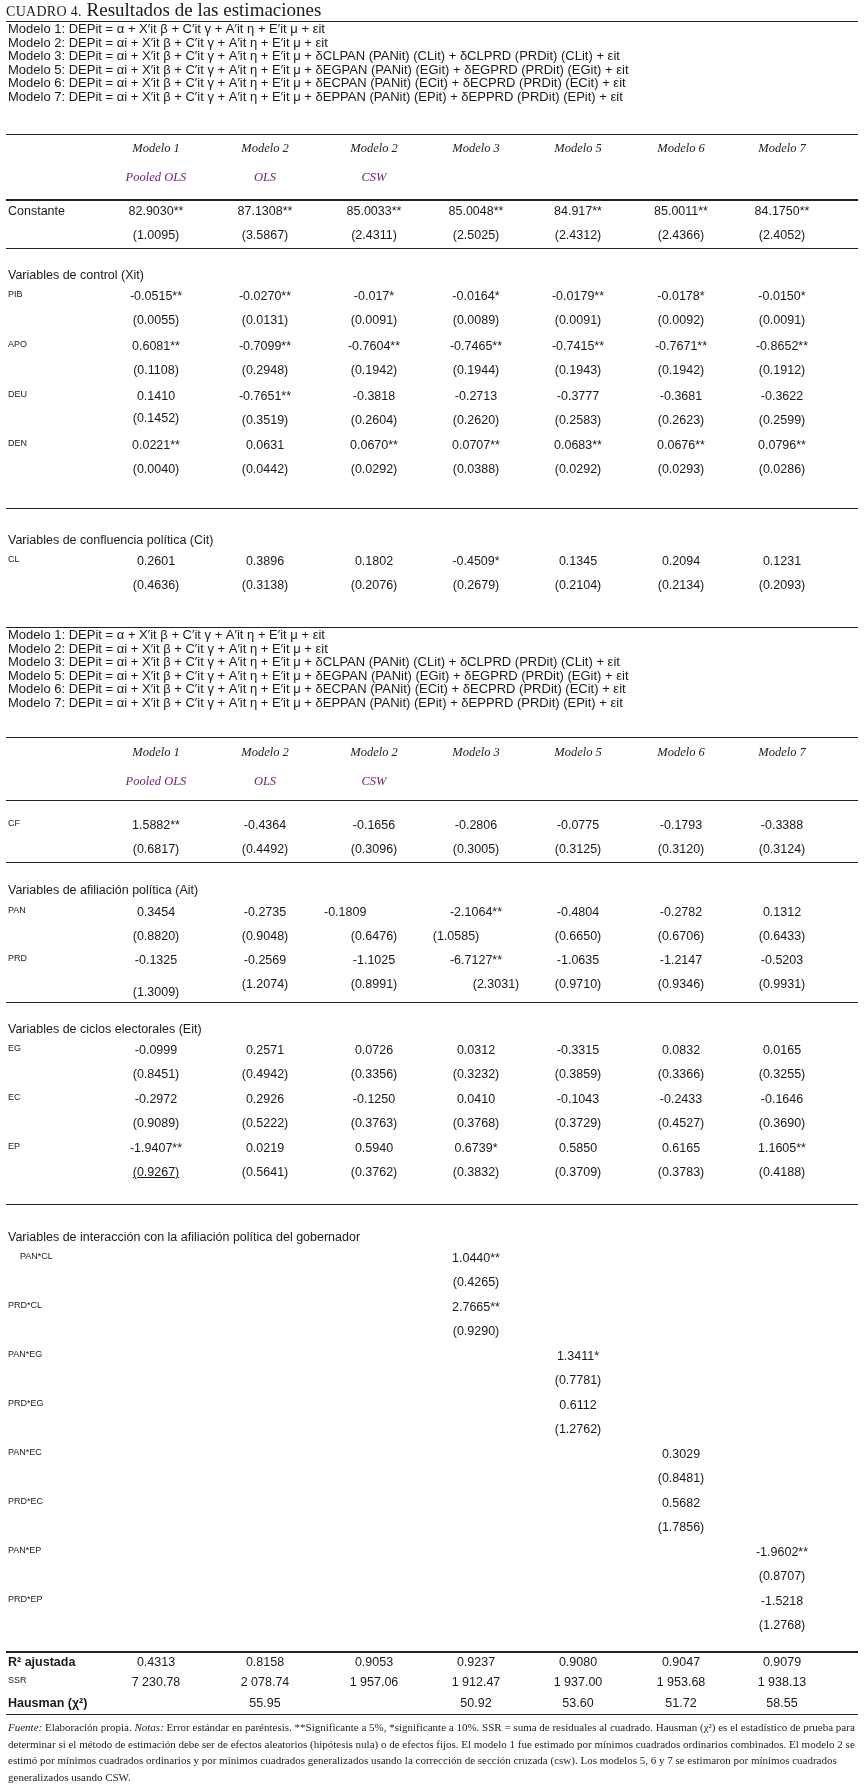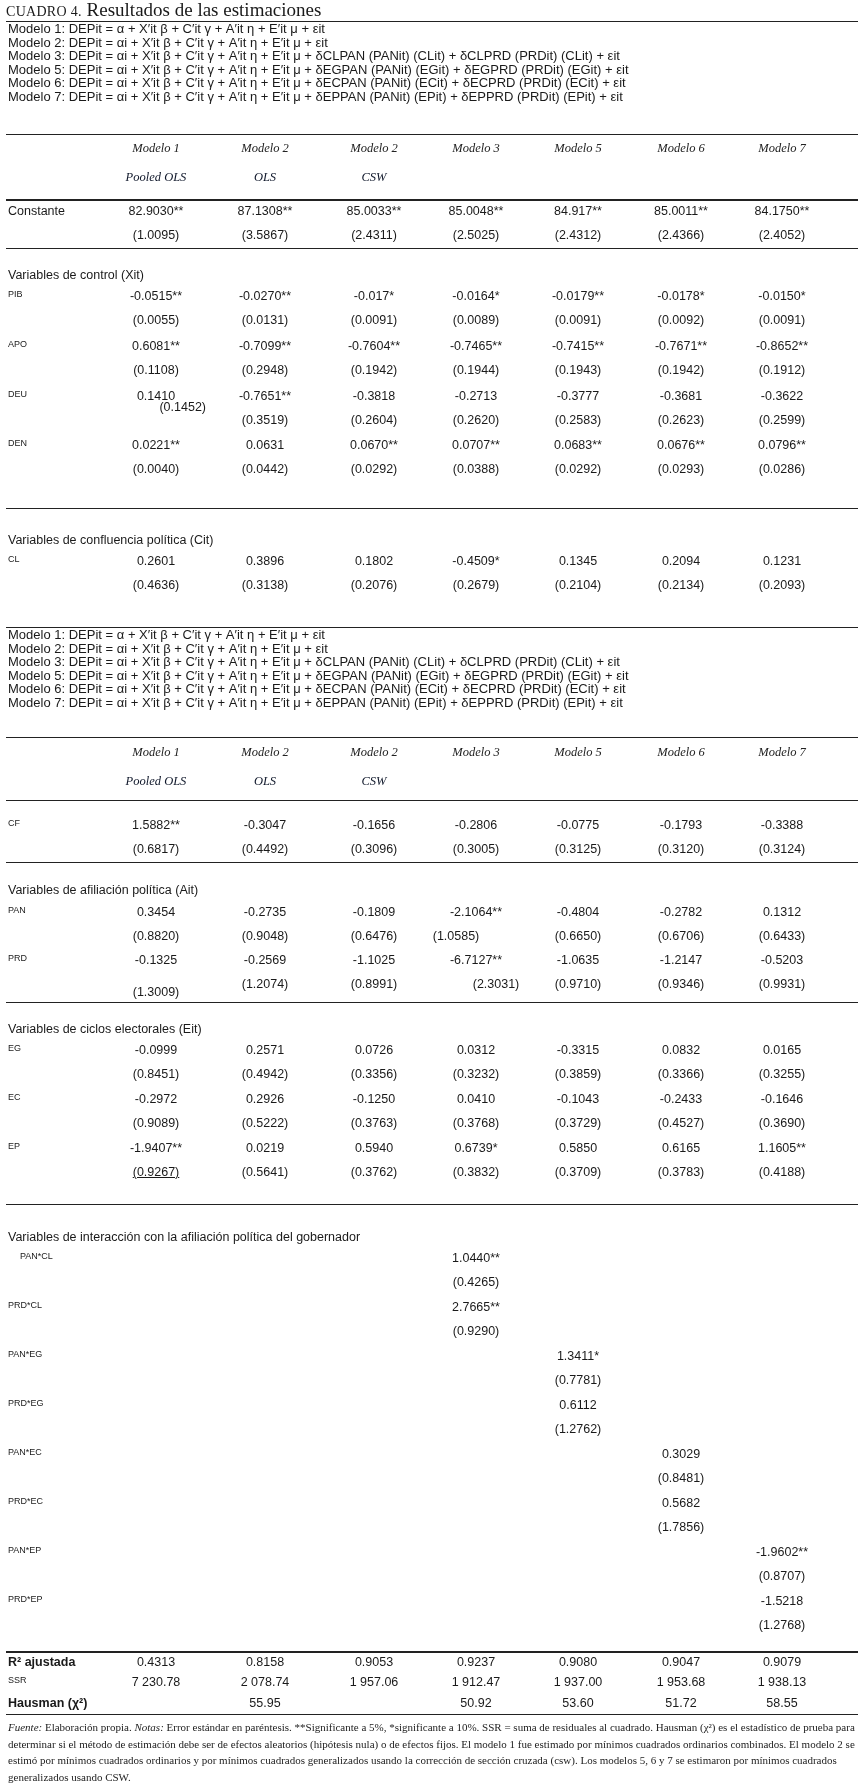--- a/index.html
+++ b/index.html
@@ -6,21 +6,21 @@
   body { width:865px; height:1791px; position:relative; overflow:hidden; color:#1a1a1a;
          font-family:"Liberation Sans", sans-serif; }
   .abs { position:absolute; }
   .title { left:6px; top:0px; font-family:"Liberation Serif", serif; font-size:19px; line-height:20px; }
   .title .cap { font-size:14px; letter-spacing:0.3px; }
   .rule { position:absolute; left:6px; width:852px; height:1px; background:#222; }
   .rule.thick { height:2px; }
   .formulas { left:8px; font-size:13px; line-height:13.5px; white-space:nowrap; }
   .formulas div { height:13.5px; }
   .hdr { font-family:"Liberation Serif", serif; font-style:italic; font-size:15px; color:#222; }
-  .hdr2 { font-family:"Liberation Serif", serif; font-style:italic; font-size:13px; color:#0f172a; }
+  .hdr2 { font-family:"Liberation Serif", serif; font-style:italic; font-size:13px; color:#701a75; }
   .cell { position:absolute; font-size:12.5px; white-space:nowrap; }
   .lbl { position:absolute; left:8px; font-size:12.5px; }
   .lbl.sc { font-size:9px; }
   .sec { position:absolute; left:8px; font-size:12.5px; }
   .bold { font-weight:bold; }
   .foot { left:8px; top:1719px; width:850px; font-family:"Liberation Serif", serif; font-size:11px; line-height:16.5px; color:#222; }
   .foot i { font-style:italic; }
 </style>
 </head>
 <body>
@@ -100,21 +100,21 @@
     <div class="cell" style="left: 426px; top: 339px; width: 100px; text-align: center;">-0.7465**</div>
     <div class="cell" style="left: 426px; top: 363px; width: 100px; text-align: center;">(0.1944)</div>
     <div class="cell" style="left: 528px; top: 339px; width: 100px; text-align: center;">-0.7415**</div>
     <div class="cell" style="left: 528px; top: 363px; width: 100px; text-align: center;">(0.1943)</div>
     <div class="cell" style="left: 631px; top: 339px; width: 100px; text-align: center;">-0.7671**</div>
     <div class="cell" style="left: 631px; top: 363px; width: 100px; text-align: center;">(0.1942)</div>
     <div class="cell" style="left: 732px; top: 339px; width: 100px; text-align: center;">-0.8652**</div>
     <div class="cell" style="left: 732px; top: 363px; width: 100px; text-align: center;">(0.1912)</div>
     <div class="lbl sc" style="top: 389px;">DEU</div>
     <div class="cell" style="left: 106px; top: 389px; width: 100px; text-align: center;">0.1410</div>
-    <div class="cell" style="left: 106px; top: 400px; width: 100px; text-align: right;">(0.1452)</div>
+    <div class="cell" style="left: 106px; top: 411px; width: 100px; text-align: center;">(0.1452)</div>
     <div class="cell" style="left: 215px; top: 389px; width: 100px; text-align: center;">-0.7651**</div>
     <div class="cell" style="left: 215px; top: 413px; width: 100px; text-align: center;">(0.3519)</div>
     <div class="cell" style="left: 324px; top: 389px; width: 100px; text-align: center;">-0.3818</div>
     <div class="cell" style="left: 324px; top: 413px; width: 100px; text-align: center;">(0.2604)</div>
     <div class="cell" style="left: 426px; top: 389px; width: 100px; text-align: center;">-0.2713</div>
     <div class="cell" style="left: 426px; top: 413px; width: 100px; text-align: center;">(0.2620)</div>
     <div class="cell" style="left: 528px; top: 389px; width: 100px; text-align: center;">-0.3777</div>
     <div class="cell" style="left: 528px; top: 413px; width: 100px; text-align: center;">(0.2583)</div>
     <div class="cell" style="left: 631px; top: 389px; width: 100px; text-align: center;">-0.3681</div>
     <div class="cell" style="left: 631px; top: 413px; width: 100px; text-align: center;">(0.2623)</div>
@@ -146,38 +146,38 @@
     <div class="cell" style="left: 426px; top: 578px; width: 100px; text-align: center;">(0.2679)</div>
     <div class="cell" style="left: 528px; top: 554px; width: 100px; text-align: center;">0.1345</div>
     <div class="cell" style="left: 528px; top: 578px; width: 100px; text-align: center;">(0.2104)</div>
     <div class="cell" style="left: 631px; top: 554px; width: 100px; text-align: center;">0.2094</div>
     <div class="cell" style="left: 631px; top: 578px; width: 100px; text-align: center;">(0.2134)</div>
     <div class="cell" style="left: 732px; top: 554px; width: 100px; text-align: center;">0.1231</div>
     <div class="cell" style="left: 732px; top: 578px; width: 100px; text-align: center;">(0.2093)</div>
     <div class="lbl sc" style="top: 818px;">CF</div>
     <div class="cell" style="left: 106px; top: 818px; width: 100px; text-align: center;">1.5882**</div>
     <div class="cell" style="left: 106px; top: 842px; width: 100px; text-align: center;">(0.6817)</div>
-    <div class="cell" style="left: 215px; top: 818px; width: 100px; text-align: center;">-0.3047</div>
+    <div class="cell" style="left: 215px; top: 818px; width: 100px; text-align: center;">-0.4364</div>
     <div class="cell" style="left: 215px; top: 842px; width: 100px; text-align: center;">(0.4492)</div>
     <div class="cell" style="left: 324px; top: 818px; width: 100px; text-align: center;">-0.1656</div>
     <div class="cell" style="left: 324px; top: 842px; width: 100px; text-align: center;">(0.3096)</div>
     <div class="cell" style="left: 426px; top: 818px; width: 100px; text-align: center;">-0.2806</div>
     <div class="cell" style="left: 426px; top: 842px; width: 100px; text-align: center;">(0.3005)</div>
     <div class="cell" style="left: 528px; top: 818px; width: 100px; text-align: center;">-0.0775</div>
     <div class="cell" style="left: 528px; top: 842px; width: 100px; text-align: center;">(0.3125)</div>
     <div class="cell" style="left: 631px; top: 818px; width: 100px; text-align: center;">-0.1793</div>
     <div class="cell" style="left: 631px; top: 842px; width: 100px; text-align: center;">(0.3120)</div>
     <div class="cell" style="left: 732px; top: 818px; width: 100px; text-align: center;">-0.3388</div>
     <div class="cell" style="left: 732px; top: 842px; width: 100px; text-align: center;">(0.3124)</div>
     <div class="lbl sc" style="top: 905px;">PAN</div>
     <div class="cell" style="left: 106px; top: 905px; width: 100px; text-align: center;">0.3454</div>
     <div class="cell" style="left: 106px; top: 929px; width: 100px; text-align: center;">(0.8820)</div>
     <div class="cell" style="left: 215px; top: 905px; width: 100px; text-align: center;">-0.2735</div>
     <div class="cell" style="left: 215px; top: 929px; width: 100px; text-align: center;">(0.9048)</div>
-    <div class="cell" style="left: 324px; top: 905px; width: 100px; text-align: center;">-0.1809</div>
+    <div class="cell" style="left: 324px; top: 905px; width: 100px; ">-0.1809</div>
     <div class="cell" style="left: 324px; top: 929px; width: 100px; text-align: center;">(0.6476)</div>
     <div class="cell" style="left: 426px; top: 905px; width: 100px; text-align: center;">-2.1064**</div>
     <div class="cell" style="left: 406px; top: 929px; width: 100px; text-align: center;">(1.0585)</div>
     <div class="cell" style="left: 528px; top: 905px; width: 100px; text-align: center;">-0.4804</div>
     <div class="cell" style="left: 528px; top: 929px; width: 100px; text-align: center;">(0.6650)</div>
     <div class="cell" style="left: 631px; top: 905px; width: 100px; text-align: center;">-0.2782</div>
     <div class="cell" style="left: 631px; top: 929px; width: 100px; text-align: center;">(0.6706)</div>
     <div class="cell" style="left: 732px; top: 905px; width: 100px; text-align: center;">0.1312</div>
     <div class="cell" style="left: 732px; top: 929px; width: 100px; text-align: center;">(0.6433)</div>
     <div class="lbl sc" style="top: 953px;">PRD</div>

